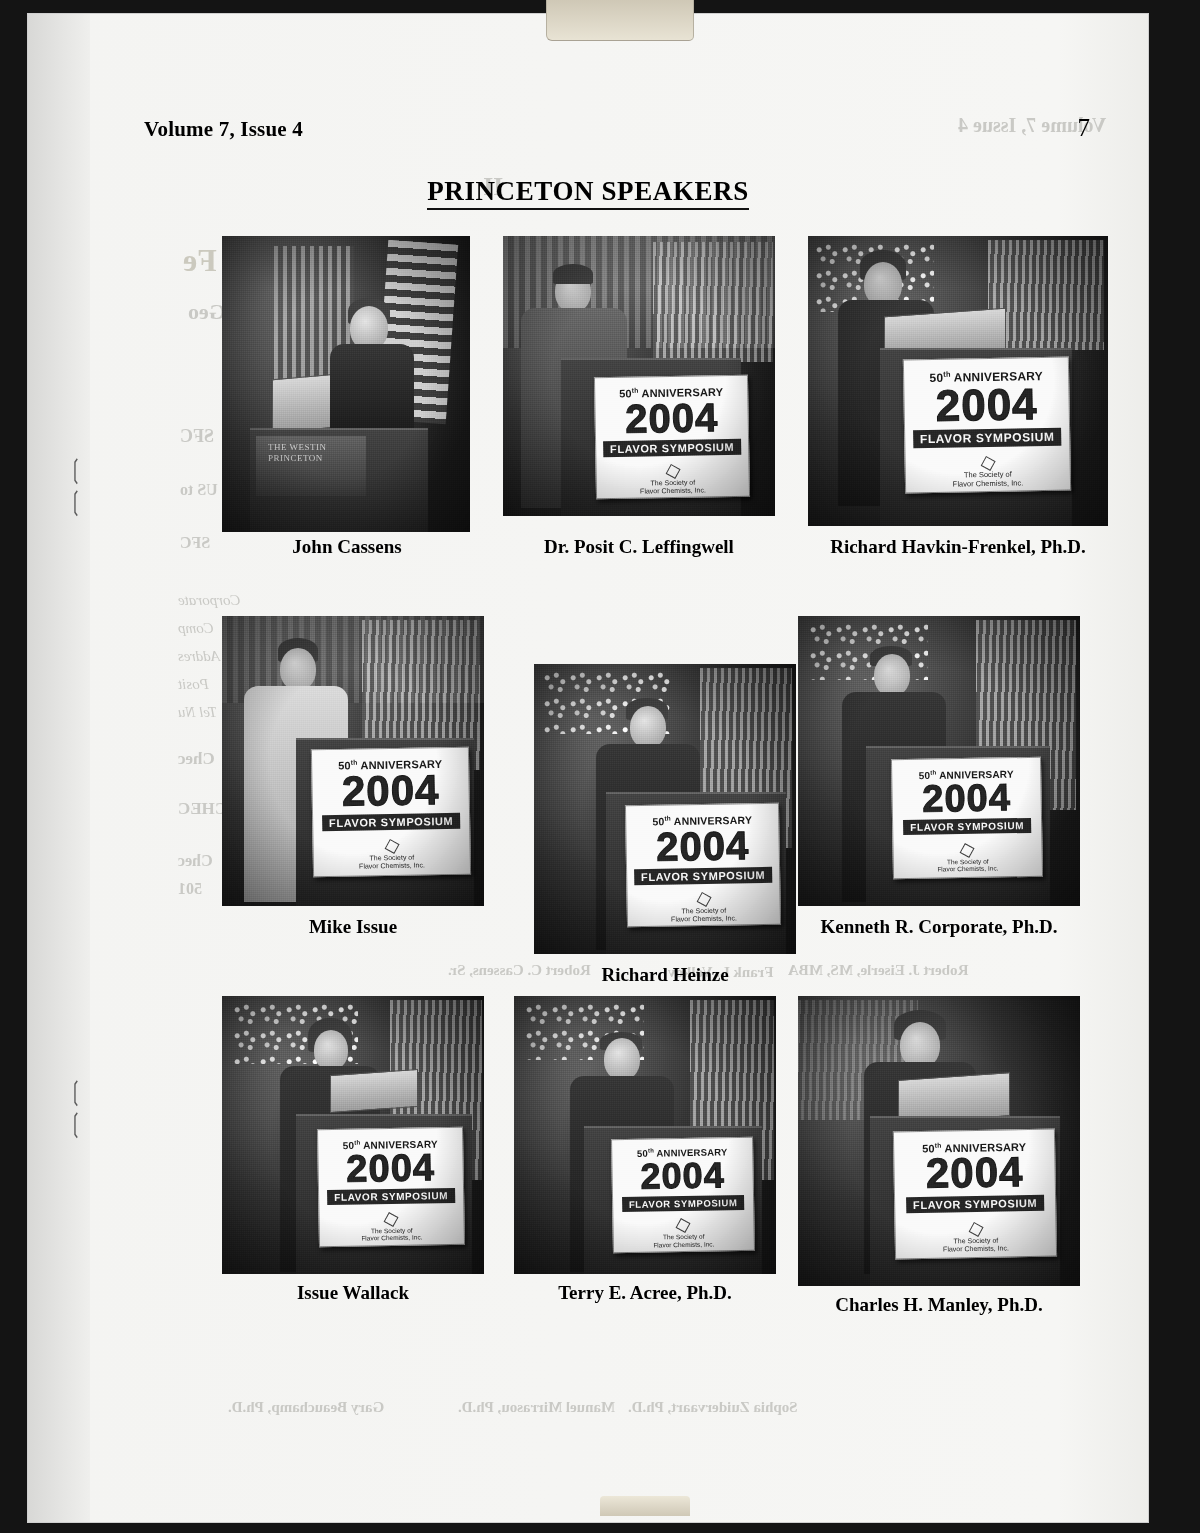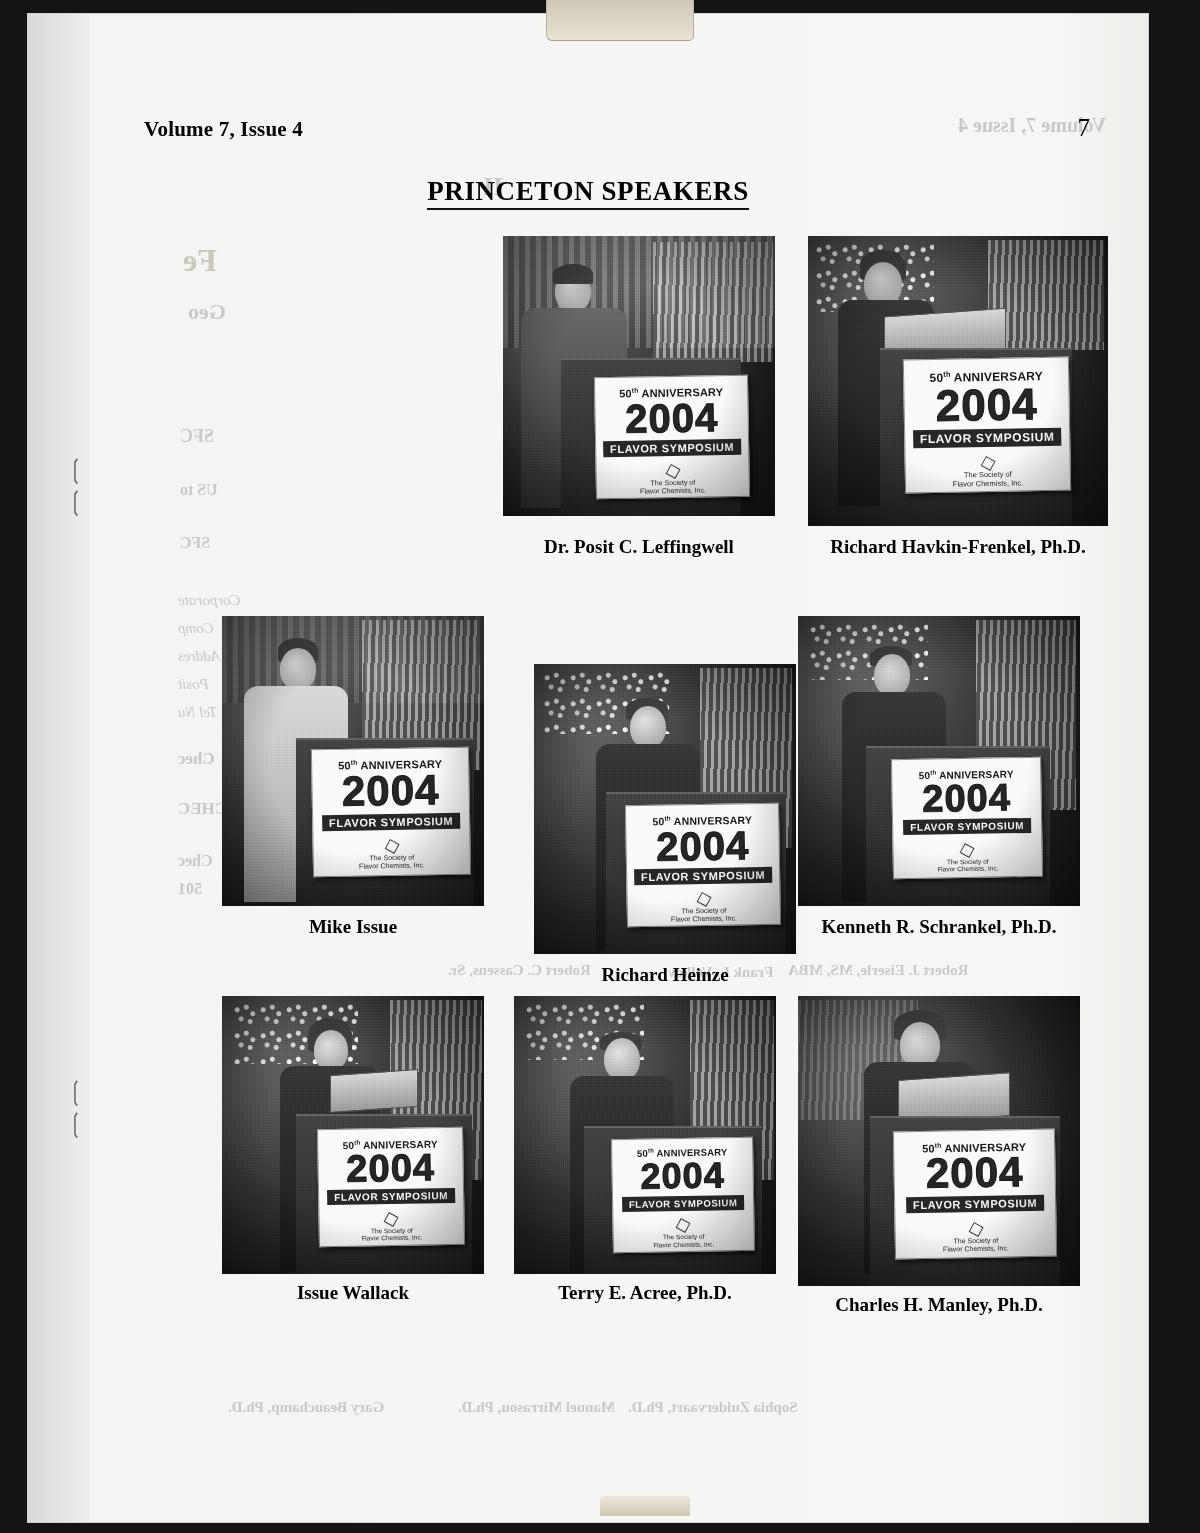--- a/index.html
+++ b/index.html
@@ -353,20 +353,37 @@
   <div class="hdr-right">7</div>
 
   <div class="doc-title">
     <span>PRINCETON SPEAKERS</span>
   </div>
 
   <div class="grid">
 
     <div class="row">
 
+      <div class="cell" style="left:24px; width:250px;">
+        <div class="photo" style="width:248px; height:296px;">
+          <div class="bg dark-room"></div>
+          <div class="curtain" style="left:52px; top:10px; width:80px; height:160px;"></div>
+          <div class="flag" style="left:160px; top:6px; width:70px; height:180px; transform:rotate(4deg);"></div>
+          <div class="laptop" style="left:50px; top:140px; width:74px; height:52px; transform:skewY(-5deg);"></div>
+          <div class="person-hair" style="left:126px; top:62px; width:42px; height:26px;"></div>
+          <div class="person-head" style="left:128px; top:70px; width:38px; height:44px;"></div>
+          <div class="person-body" style="left:108px; top:108px; width:84px; height:100px;"></div>
+          <div class="podium" style="left:28px; top:192px; width:178px; height:104px;"></div>
+          <div class="podium-light" style="left:34px; top:200px; width:110px; height:60px;"></div>
+          <div style="position:absolute;left:46px;top:206px;width:92px;color:#cfc7b8;font-size:9px;line-height:11px;font-family:'Liberation Serif',serif;letter-spacing:.5px;">THE WESTIN<br>PRINCETON</div>
+          <div class="grain"></div>
+            <div class="vign"></div>
+        </div>
+        <div class="cap">John Cassens</div>
+      </div>
 
       <div class="cell" style="left:305px; width:272px;">
         <div class="photo" style="width:272px; height:280px;">
           <div class="bg dark-room"></div>
           <div class="lightwall" style="height:40%;"></div>
           <div class="drape" style="left:150px; top:6px; width:120px; height:120px;"></div>
           <div class="person-head" style="left:52px; top:34px; width:36px; height:42px;"></div>
           <div class="person-hair" style="left:50px; top:28px; width:40px; height:20px;"></div>
           <div class="person-body mid" style="left:18px; top:72px; width:106px; height:200px;"></div>
           <div class="podium" style="left:58px; top:122px; width:180px; height:158px;"></div>
@@ -480,21 +497,21 @@
             <div class="bar" style="font-size:10px;">FLAVOR SYMPOSIUM</div>
             <div class="soc" style="font-size:6.5px;">
               <div class="hex"></div>
               <span>The Society of</span><br>
               <span>Flavor Chemists, Inc.</span>
             </div>
           </div>
           <div class="grain"></div>
             <div class="vign"></div>
         </div>
-        <div class="cap">Kenneth R. Schrankel, Ph.D.</div>
+        <div class="cap">Kenneth R. Corporate, Ph.D.</div>
       </div>
     </div>
 
     <div class="row" style="margin-top:50px;">
 
       <div class="cell" style="left:24px; width:262px;">
         <div class="photo" style="width:262px; height:278px;">
           <div class="bg dark-room"></div>
           <div class="chandelier" style="left:10px; top:6px; width:126px; height:62px;"></div>
           <div class="drape" style="left:168px; top:4px; width:92px; height:180px;"></div>

